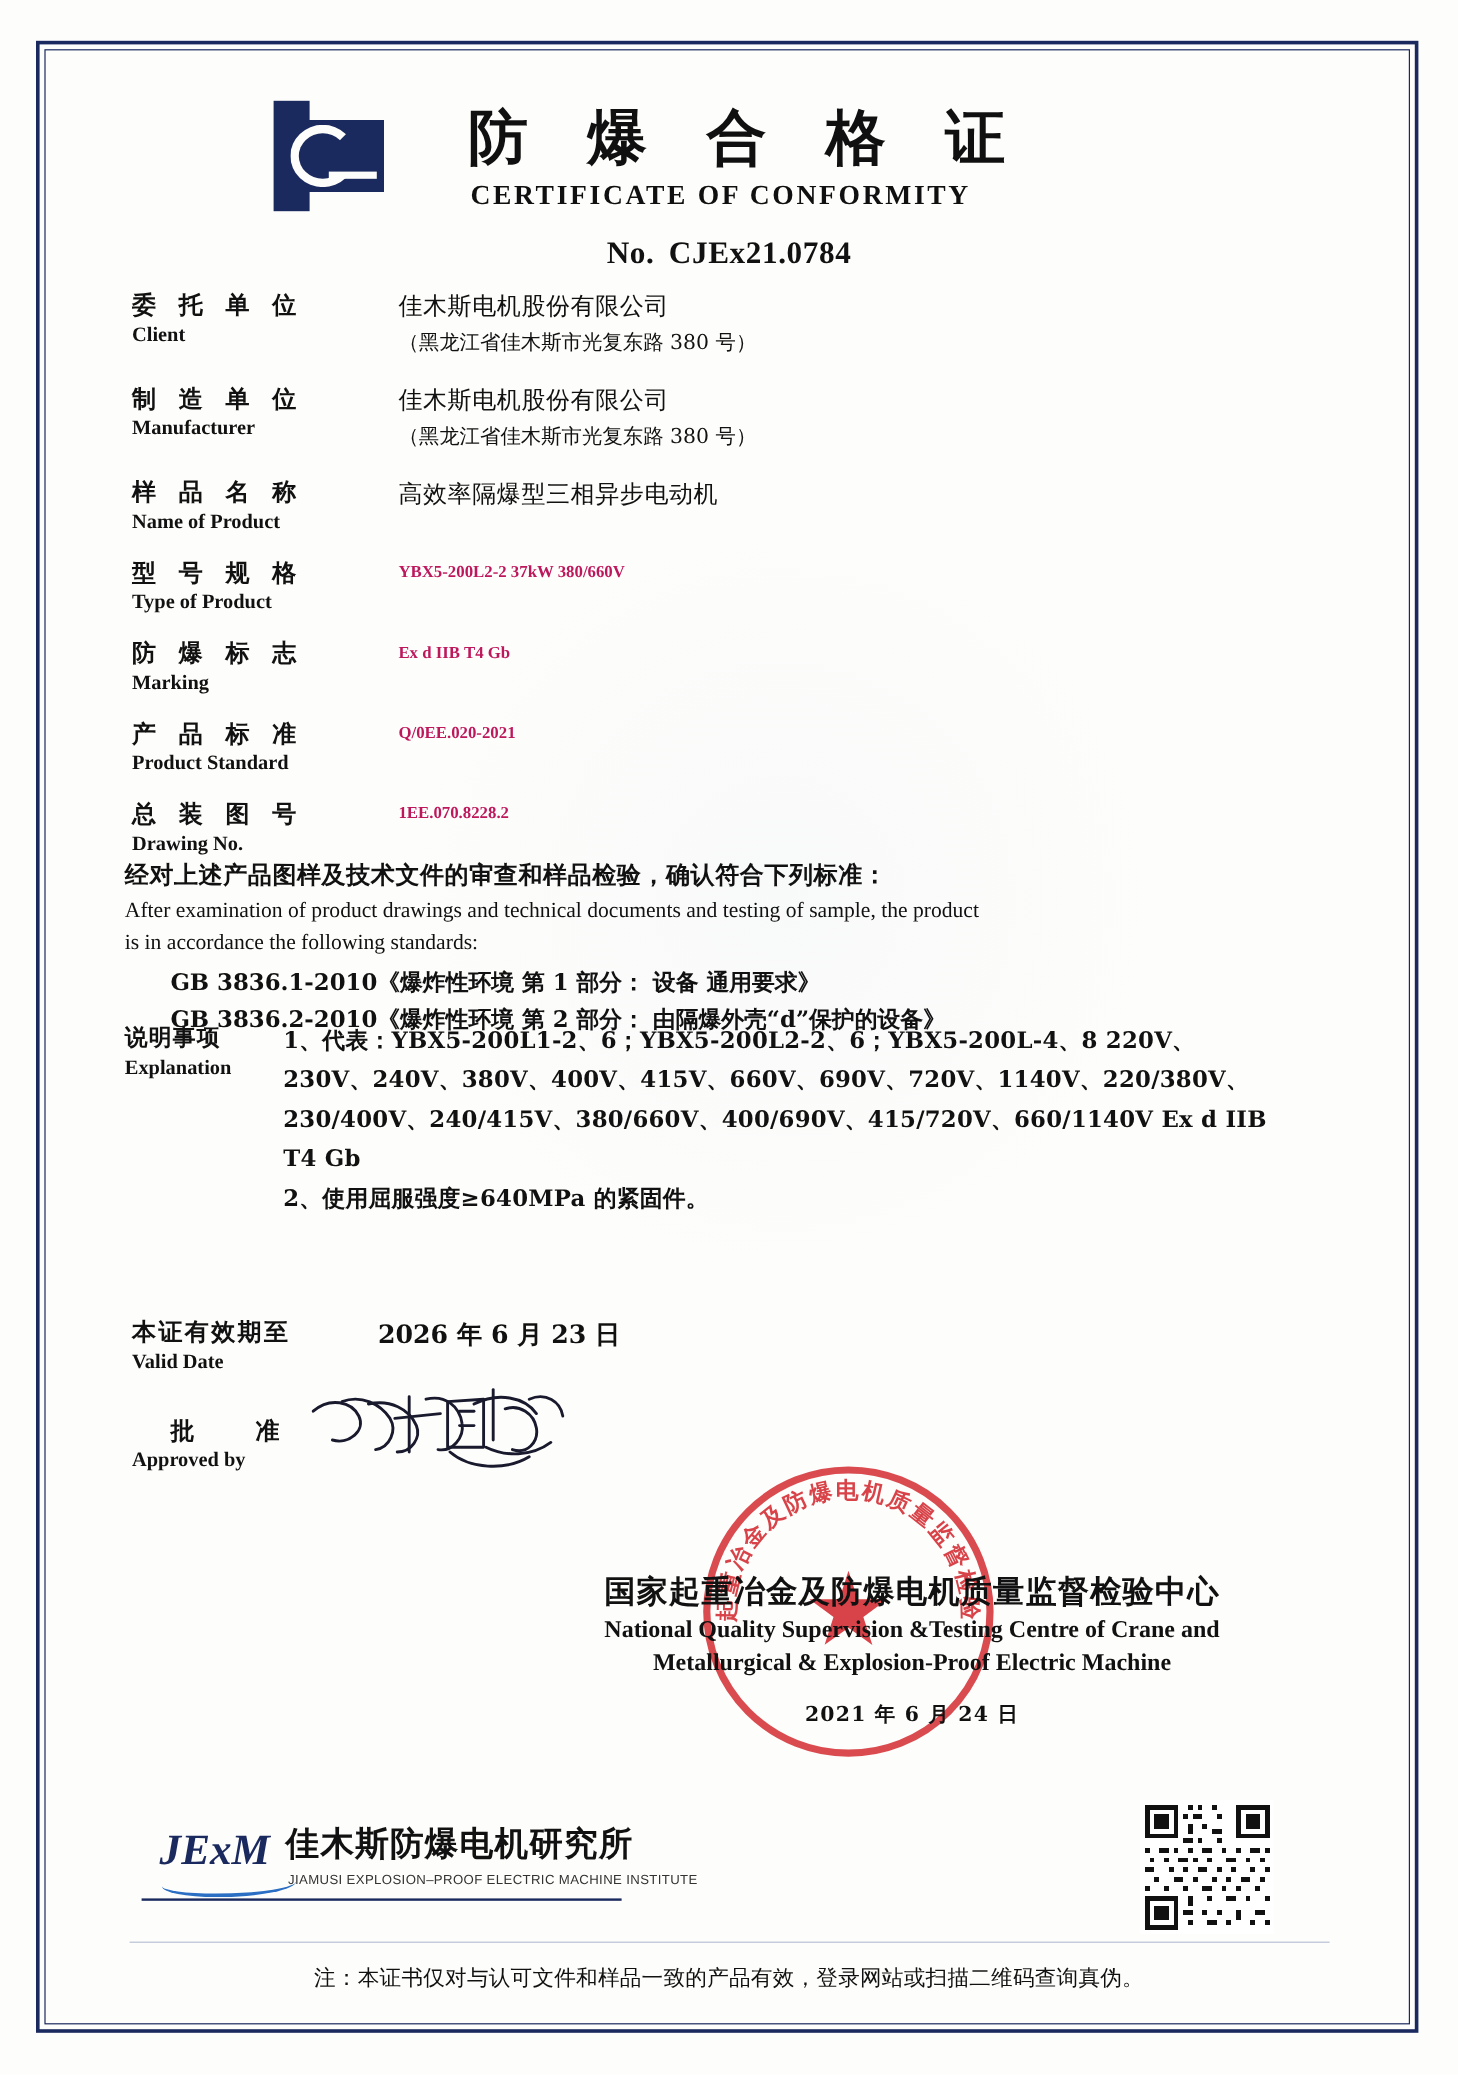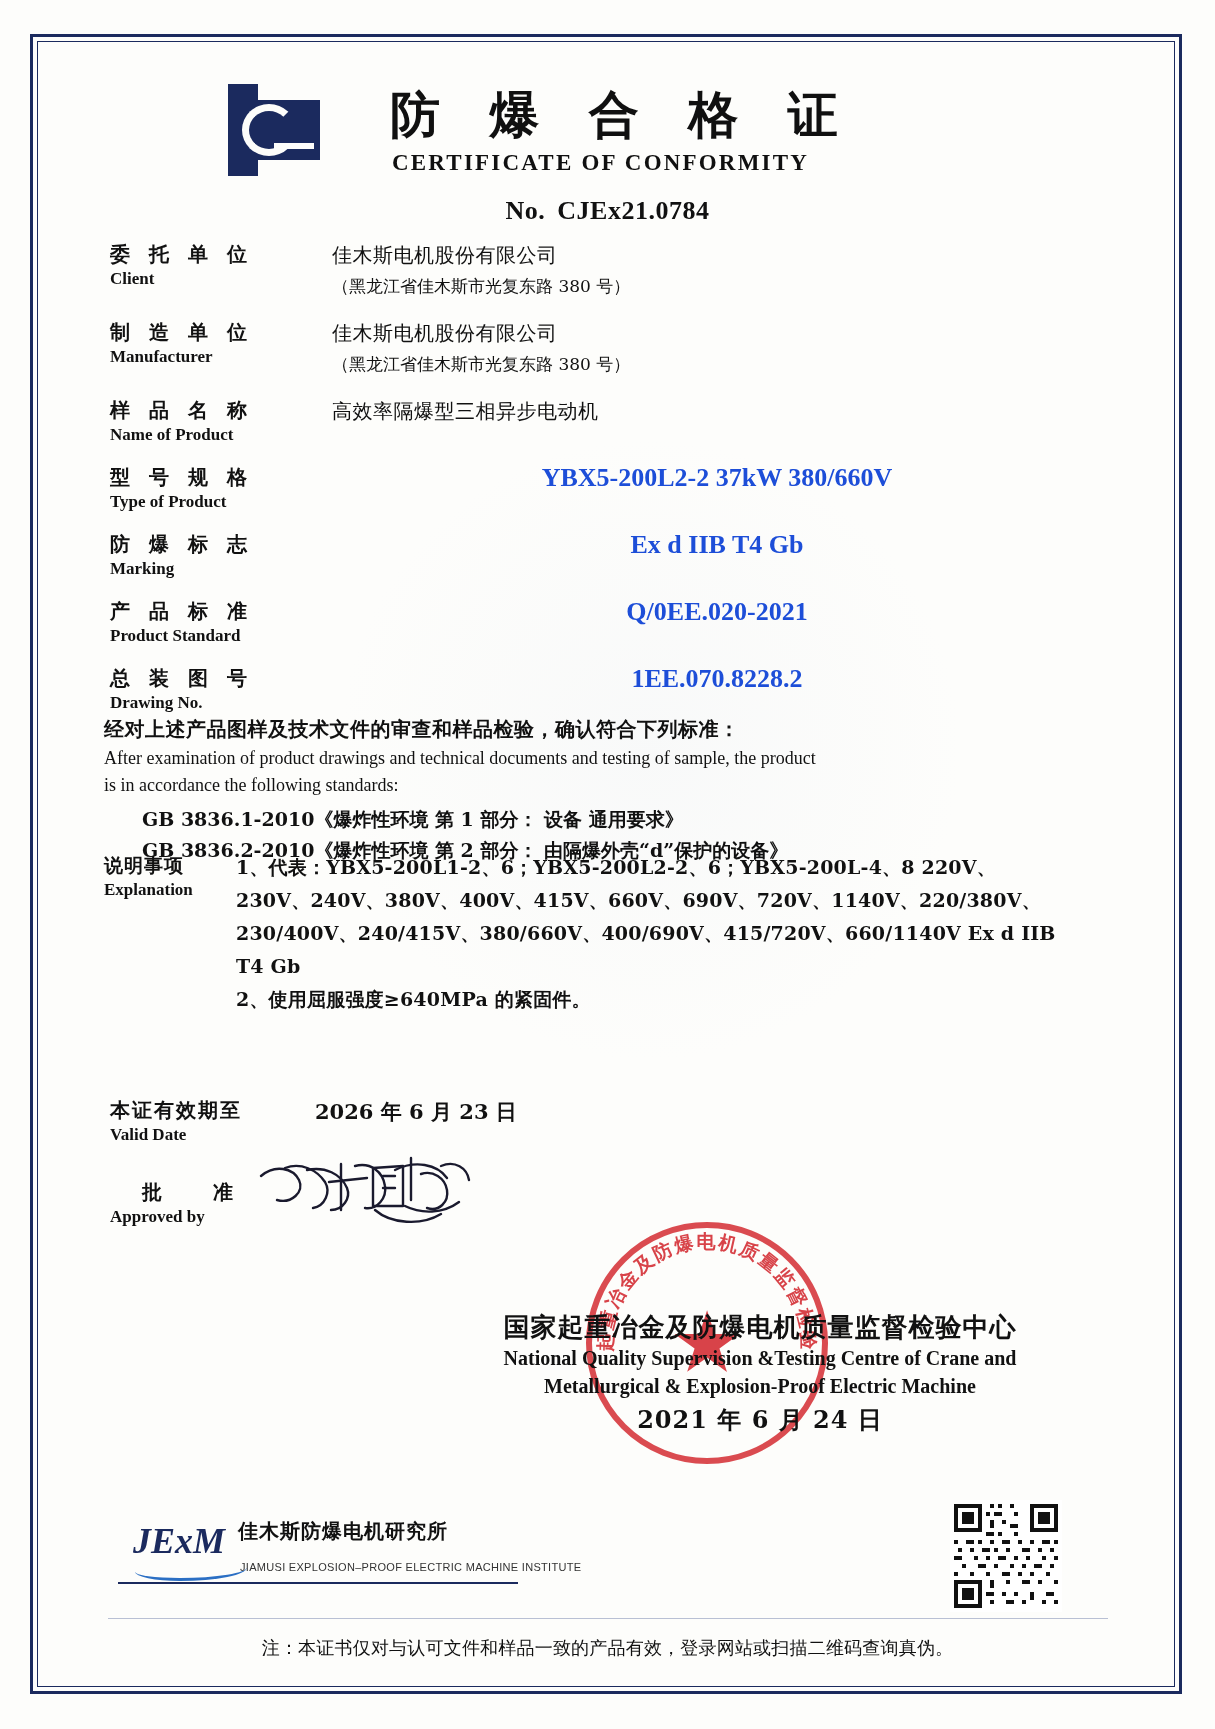--- a/index.html
+++ b/index.html
@@ -179,25 +179,24 @@
   }
   .value-sub {
     font-family: "DejaVu Serif", serif;
     font-size: 17px;
     color: #111;
     line-height: 24px;
     margin-top: 6px;
   }
   .value-latin {
     font-family: "Liberation Serif", serif;
-    font-size: 26px;
-    font-weight: bold;
-    color: #1d4ed8;
+    font-size: 14px;
+    font-weight: bold;
+    color: #be185d;
     line-height: 26px;
-    text-align: center;
   }
 
   
   .statement {
     position: absolute;
     left: 104px; top: 714px;
     width: 1000px;
   }
   .stmt-cn {
     font-family: "DejaVu Serif", serif;
@@ -334,23 +333,23 @@
     line-height: 34px;
   }
   .issuer-en1, .issuer-en2 {
     font-family: "Liberation Serif", serif;
     font-size: 20px;
     font-weight: bold;
     line-height: 28px;
   }
   .issue-date {
     font-family: "DejaVu Serif", serif;
-    font-size: 24px;
-    font-weight: bold;
-    margin-top: 4px;
+    font-size: 17px;
+    font-weight: bold;
+    margin-top: 17px;
     letter-spacing: 1px;
   }
 
   
   .footer-rule {
     position: absolute;
     left: 108px; top: 1490px;
     width: 1000px;
     height: 1px;
     background: #1b2a5e;
@@ -378,21 +377,21 @@
     position: absolute;
     left: 2px; top: 38px;
     width: 112px; height: 20px;
     border-bottom: 3px solid #2b6fc4;
     border-radius: 0 0 60% 40%;
   }
   .inst-cn {
     position: absolute;
     left: 120px; top: 2px;
     font-family: "DejaVu Serif", serif;
-    font-size: 20px;
+    font-size: 28px;
     font-weight: bold;
     color: #111;
     letter-spacing: 1px;
     white-space: nowrap;
   }
   .inst-en {
     position: absolute;
     left: 122px; top: 45px;
     font-family: "Liberation Sans", sans-serif;
     font-size: 11px;

